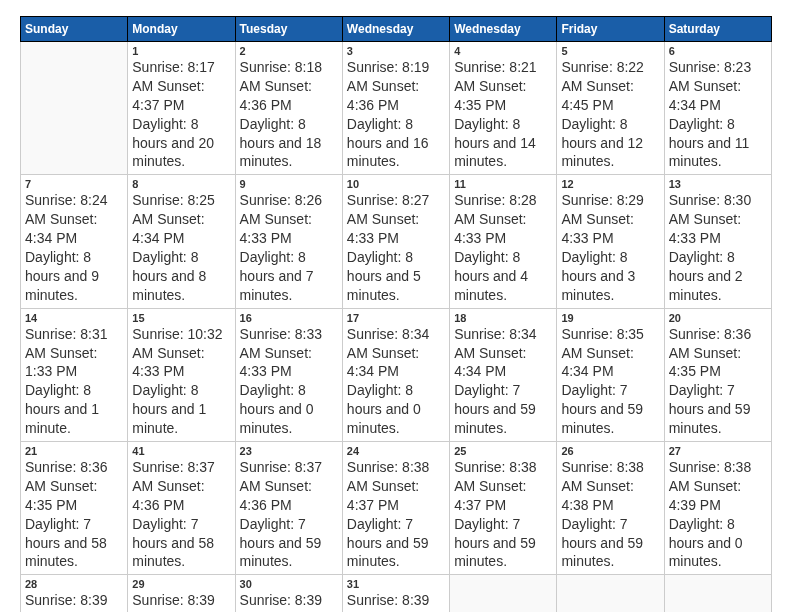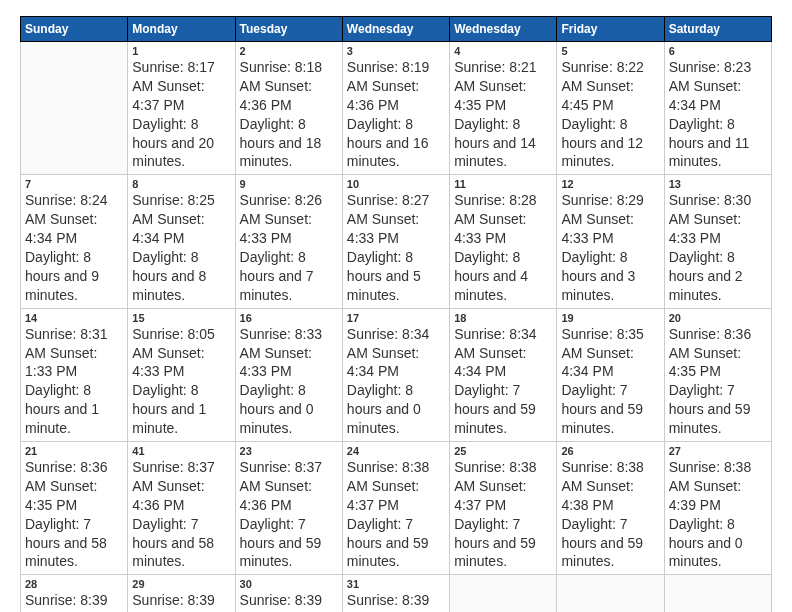--- a/index.html
+++ b/index.html
@@ -201,21 +201,21 @@
         <tr>
           <td>
             <span class="day-number">14</span>
             <div class="day-info">Sunrise: 8:31 AM
 Sunset: 1:33 PM
 Daylight: 8 hours
 and 1 minute.</div>
           </td>
           <td>
             <span class="day-number">15</span>
-            <div class="day-info">Sunrise: 8:05 AM
+            <div class="day-info">Sunrise: 10:32 AM
 Sunset: 4:33 PM
 Daylight: 8 hours
 and 1 minute.</div>
           </td>
           <td>
             <span class="day-number">16</span>
             <div class="day-info">Sunrise: 8:33 AM
 Sunset: 4:33 PM
 Daylight: 8 hours
 and 0 minutes.</div>

